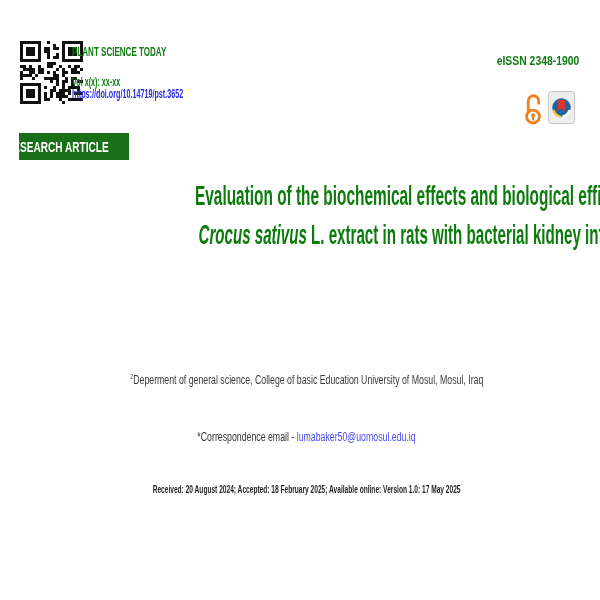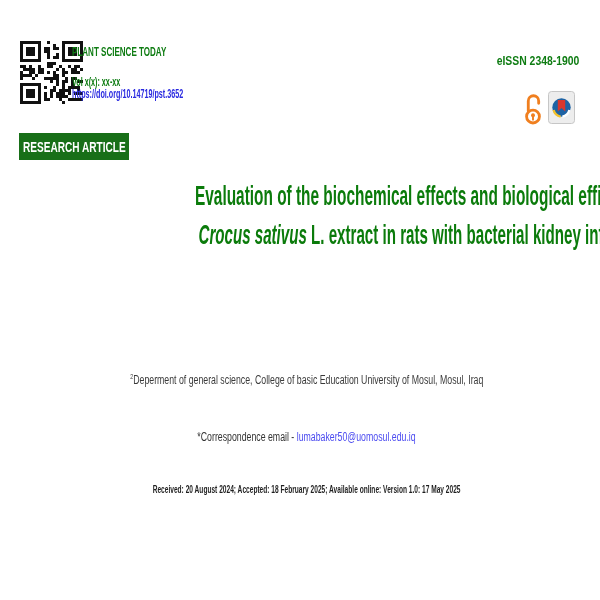--- a/index.html
+++ b/index.html
@@ -21,21 +21,21 @@
   .ml{position:absolute;left:65px;white-space:nowrap;}
   .mr{position:absolute;white-space:nowrap;}
   .b{font-weight:700;}
   .grn{color:var(--green);}
   .lnk{color:var(--blue);text-decoration:none;cursor:pointer;}
   .email{color:var(--email-blue);text-decoration:none;cursor:pointer;}
   .t{font-size:28px;font-weight:700;color:var(--green-title);}
   .aff{font-size:12px;color:#3a3a3a;}
   sup{font-size:60%;line-height:0;}
   .badge{position:absolute;left:12px;top:133px;width:110px;height:27px;background:var(--badge-green);
-         display:flex;align-items:center;justify-content:center;}
+         display:flex;align-items:center;justify-content:flex-end;}
   .qr{position:absolute;left:13px;top:41px;width:63px;height:63px;background:#fff;}
 </style>
 </head>
 <body>
 
 <div class="page">
 
   <svg id="qr-svg" class="qr" viewBox="0 0 63 63">
       <rect x="27" y="0" width="3" height="3" fill="#111"></rect>
       <rect x="33" y="3" width="3" height="3" fill="#111"></rect>

